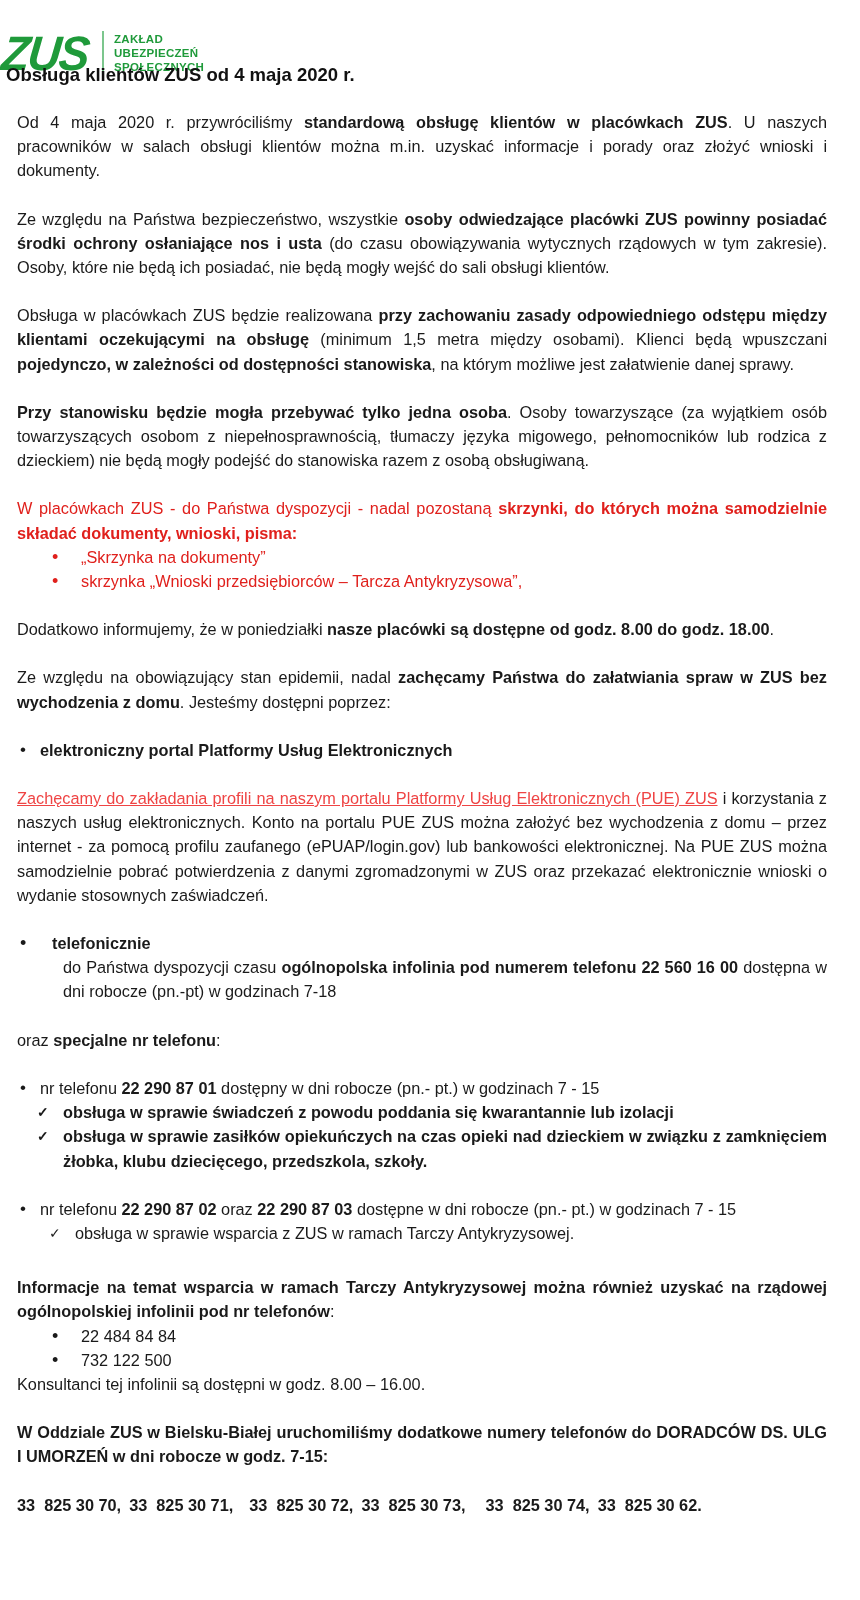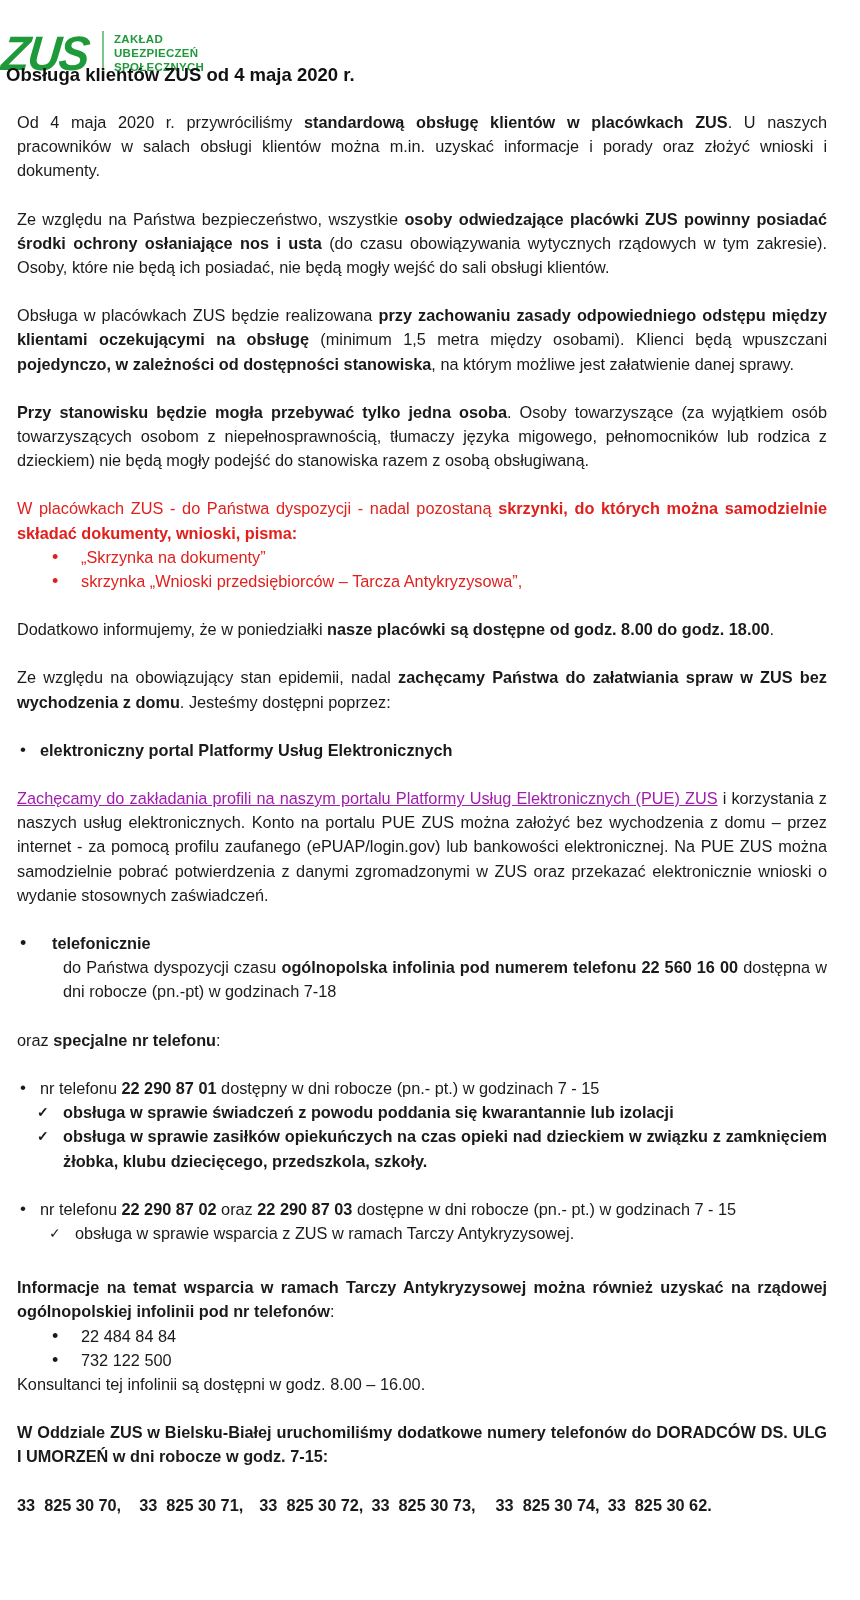--- a/index.html
+++ b/index.html
@@ -10,21 +10,21 @@
                font-size: 46px; color: #1f9a3a; letter-spacing: -2px; line-height: 50px;
                transform: skewX(-6deg) scaleY(1.05); }
   .logo-sep { width: 2px; height: 44px; background: #7cc68d; margin: 0 10px 0 14px; }
   .logo-text { font-size: 11.5px; line-height: 14px; color: #1f9a3a; font-weight: bold; letter-spacing: 0.3px; }
   .title { position: absolute; left: 0; width: 860px; top: 64px; text-align: left;
            font-weight: bold; font-size: 18.5px; color: #111; padding-left: 6px; box-sizing: border-box;}
   .content { position: absolute; left: 17px; top: 110px; width: 810px; font-size: 16.3px; line-height: 24.2px; }
   p { margin: 0; text-align: justify; }
   .gap { height: 24px; }
   .red { color: #e0201c; }
-  .link { color: #a21caf; text-decoration: underline; }
+  .link { color: #ef4444; text-decoration: underline; }
   ul { margin: 0; padding: 0; list-style: none; }
   .ul-red li, .ul-plain li { position: relative; padding-left: 64px; }
   .ul-red li::before, .ul-plain li::before { content: "\2022"; position: absolute; left: 35px; font-size: 18px; }
   .ul-tight li { position: relative; padding-left: 23px; }
   .ul-tight li::before { content: "\2022"; position: absolute; left: 3px; font-size: 17px; }
   .ul-tele li { position: relative; padding-left: 35px; }
   .ul-tele li::before { content: "\2022"; position: absolute; left: 3px; font-size: 18px; }
   .check li { position: relative; padding-left: 46px; text-align: justify; font-weight: bold; }
   .check li::before { content: "\2713"; position: absolute; left: 20px; font-size: 14px; }
   .check2 li { position: relative; padding-left: 58px; }
@@ -115,20 +115,20 @@
     <li>22 484 84 84</li>
     <li>732 122 500</li>
   </ul>
   <p>Konsultanci tej infolinii są dostępni w godz. 8.00 – 16.00.</p>
   <div class="gap"></div>
 
   <p><b>W Oddziale ZUS w Bielsku-Białej uruchomiliśmy dodatkowe numery telefonów do DORADCÓW DS. ULG I UMORZEŃ w dni robocze w godz. 7-15:</b></p>
   <div class="gap"></div>
 
   <div class="phones">
-    <span style="margin-right:18px">33  825 30 70,</span>
+    <span style="margin-right:8px">33  825 30 70,</span>
     <span style="margin-right:16px">33  825 30 71,</span>
     <span style="margin-right:8px">33  825 30 72,</span>
     <span style="margin-right:20px">33  825 30 73,</span>
     <span style="margin-right:8px">33  825 30 74,</span>
     <span>33  825 30 62.</span>
   </div>
 </div>
 
 </body></html>

